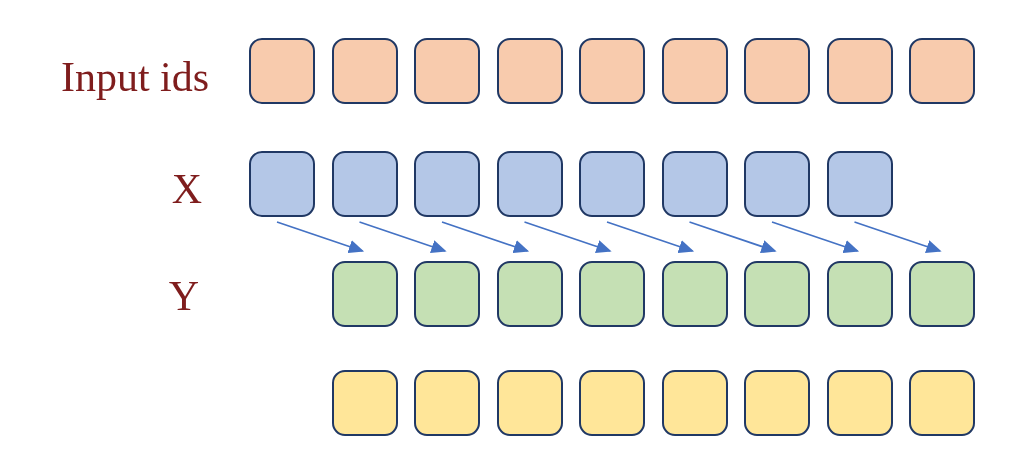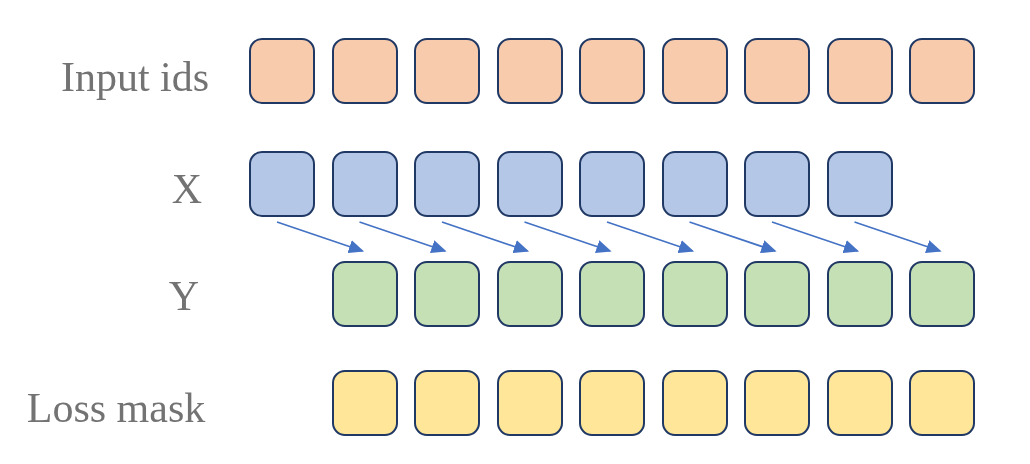--- a/index.html
+++ b/index.html
@@ -13,21 +13,21 @@
     height: 464px;
     background: #ffffff;
     overflow: hidden;
     font-family: "Liberation Serif", "DejaVu Serif", serif;
   }
   .row-label {
     position: absolute;
     transform: translate(-50%, -50%);
     font-size: 42px;
     line-height: 1;
-    color: #737373;
+    color: #7f1d1d;
     white-space: nowrap;
     letter-spacing: 0px;
   }
   #label-0 { left: 135px; top: 77px; }
   #label-1 { left: 187px; top: 189px; }
   #label-2 { left: 184px; top: 296px; }
   #label-3 { left: 116px; top: 408px; }
   .cell {
     position: absolute;
     width: 66px;
@@ -46,21 +46,20 @@
 <body>
 
 <div class="canvas">
 
   <div class="row-label" id="label-0">Input ids</div>
 
   <div class="row-label" id="label-1">X</div>
 
   <div class="row-label" id="label-2">Y</div>
 
-  <div class="row-label" id="label-3">Loss mask</div>
 
   <svg id="arrows-svg" width="1030" height="464">
       <defs>
         <marker id="ah" markerWidth="9" markerHeight="8" refX="8" refY="4" orient="auto" markerUnits="strokeWidth">
           <path d="M0,0 L9,4 L0,8 z" fill="#4472C4"></path>
         </marker>
       </defs>
       <line x1="277" y1="222" x2="362.5" y2="251" stroke="#4472C4" stroke-width="1.7" marker-end="url(#ah)"></line>
       <line x1="359.5" y1="222" x2="445" y2="251" stroke="#4472C4" stroke-width="1.7" marker-end="url(#ah)"></line>
       <line x1="442" y1="222" x2="527.5" y2="251" stroke="#4472C4" stroke-width="1.7" marker-end="url(#ah)"></line>

